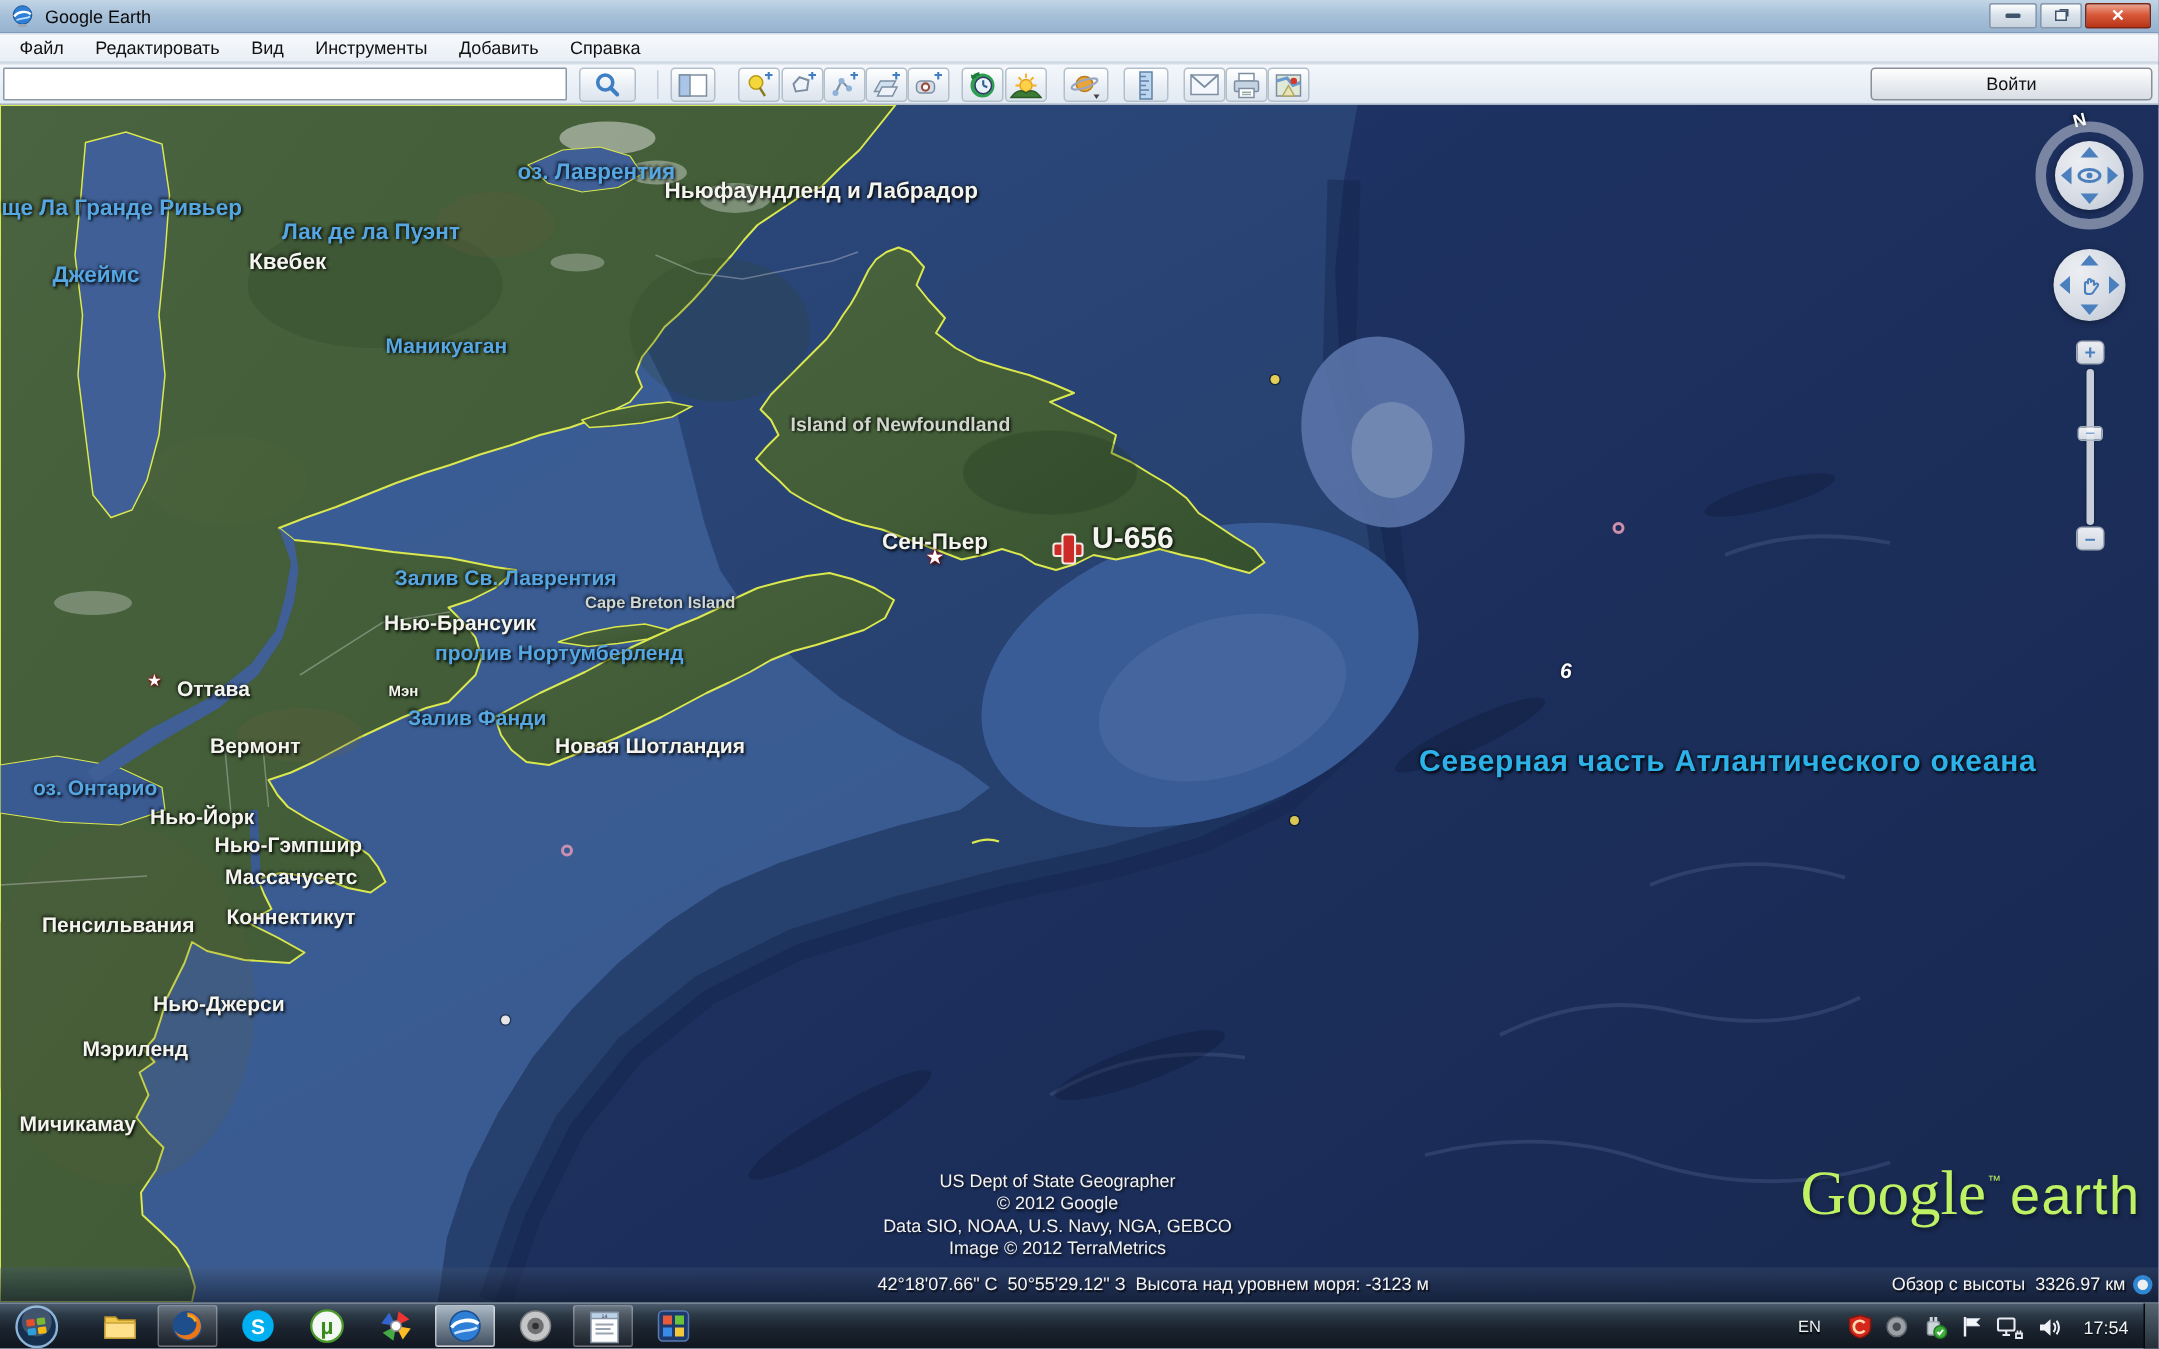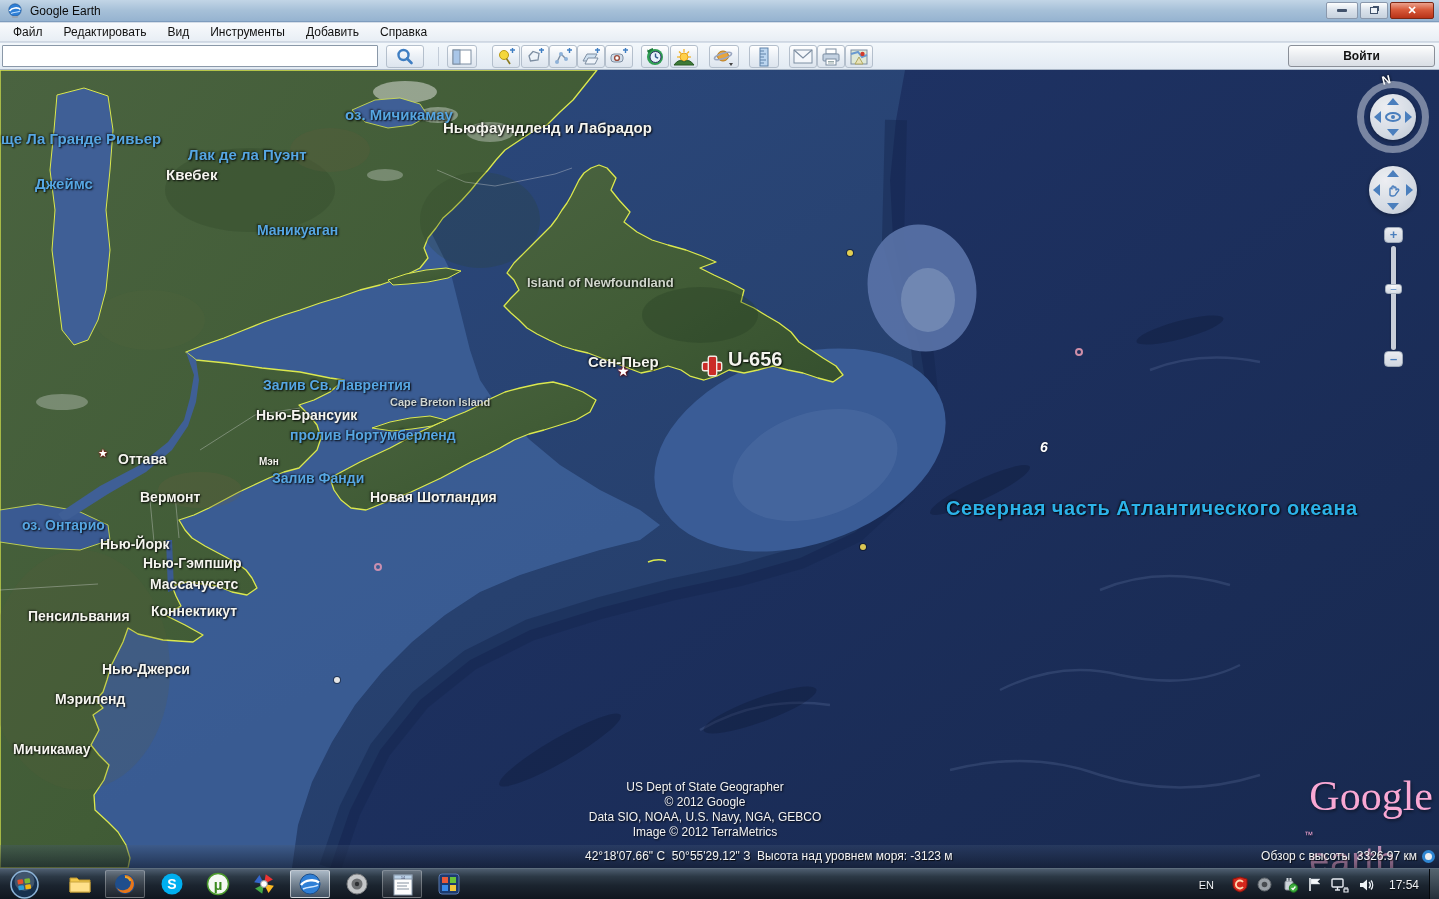--- a/index.html
+++ b/index.html
@@ -28,42 +28,42 @@
   .menu-item { padding:1px 8px; margin-left:5px; }
 
   
   .toolbar { position:absolute; left:0; top:43px; width:100%; height:27px;
     background:linear-gradient(#f3f7fb,#e2eaf3); border-bottom:1px solid #a9b6c6; }
   .search-input { position:absolute; left:2px; top:2px; width:376px; height:22px;
     border:1px solid #8a98a8; border-radius:1px; background:#fff; font-size:12px; padding:0 5px; }
   .tbtn { position:absolute; top:2px; height:23px; width:28px; border:1px solid #b4bfcc; border-radius:3px;
     background:linear-gradient(#ffffff,#e7edf4 60%,#dde5ee); display:flex; align-items:center; justify-content:center; cursor:default; }
   .tsep { position:absolute; top:4px; width:1px; height:19px; background:#c3ccd8; }
-  .signin { position:absolute; right:4px; top:2px; width:147px; height:22px; border:1px solid #8a8f98; border-radius:3px;
-    background:linear-gradient(#fefefe,#e8ebef 55%,#d9dee5); font-size:12px; font-weight:bold; color:#111;
+  .signin { position:absolute; right:4px; top:2px; width:188px; height:22px; border:1px solid #8a8f98; border-radius:3px;
+    background:linear-gradient(#fefefe,#e8ebef 55%,#d9dee5); font-size:12px; font-weight:normal; color:#111;
     display:flex; align-items:center; justify-content:center; }
 
   
   #map { position:absolute; left:0; top:70px; width:1439px; height:798px; overflow:hidden; background:#22396b;
     box-shadow:inset 0 2px 0 rgba(12,28,66,.65); }
   #map svg.terrain { position:absolute; left:0; top:0; }
   .mlbl { position:absolute; white-space:nowrap; font-weight:bold;
     text-shadow:1px 1px 2px rgba(0,0,0,.95), -1px -1px 2px rgba(0,0,0,.55); }
   .mlbl.p { color:#f4f4ee; }
   .mlbl.w { color:#56a6e2; }
   .mlbl.r { color:#d8ddd4; font-weight:bold; opacity:.95; }
   .mlbl.o { color:#2cb2e8; letter-spacing:.5px;text-align:right; }
   .mk { position:absolute; }
   .mk .bar { position:absolute; background:#cb2c28; box-shadow:0 0 0 1.4px #f3e8e2; border-radius:1px; }
   .star { color:#fff; text-shadow:0 0 2px #a01010,0 0 2px #a01010,1px 1px 2px rgba(0,0,0,.8); }
   .storm { color:#fff; font-style:italic; font-weight:bold; font-size:14px; text-shadow:0 0 2px rgba(0,0,0,.8); }
 
   .attribution { position:absolute; left:555px; top:710px; width:300px; text-align:center;
     color:#f2f2f2; font-size:12px; line-height:15px; text-shadow:1px 1px 2px rgba(0,0,0,.9); }
-  .ge-logo { position:absolute; right:12px; top:702px; color:#f9a8d4; text-shadow:1px 2px 3px rgba(0,0,0,.45); display:flex; align-items:baseline;flex-direction:column; }
+  .ge-logo { position:absolute; right:12px; top:702px; color:#bef264; text-shadow:1px 2px 3px rgba(0,0,0,.45); display:flex; align-items:baseline; }
   .ge-logo .g { font-family:"Liberation Serif",serif; font-size:42px; }
   .ge-logo .tm { font-size:9px; margin-left:1px; align-self:flex-start; margin-top:10px; }
   .ge-logo .e { font-size:36px; margin-left:6px; font-weight:normal; letter-spacing:1px; }
 
   
   .navN { position:absolute; left:1382px; top:3px; color:#fff; font-weight:bold; font-size:12px;
     text-shadow:0 0 3px #000; transform:rotate(-14deg); }
   .lookring { position:absolute; left:1357px; top:11px; width:72px; height:72px; border-radius:50%;
     border:7px solid rgba(235,240,246,.45); }
   .navdisc { position:absolute; border-radius:50%;
@@ -354,21 +354,21 @@
 
       <g stroke="rgba(225,225,225,.35)" stroke-width="1" fill="none">
         <path d="M437,100 L465,112 L495,116 L525,110 L555,104 L572,98"></path>
         <path d="M200,380 L255,345 L300,338"></path>
         <path d="M150,430 L154,472 M175,425 L179,468"></path>
         <path d="M0,520 L98,514"></path>
       </g>
     </svg>
 
     <div id="map-labels">
-        <div class="mlbl w" style="left: 345px; top: 36px; font-size: 15px;">оз. Мичикамау</div>
+        <div class="mlbl w" style="left: 345px; top: 36px; font-size: 15px;">оз. Лаврентия</div>
         <div class="mlbl p" style="left: 443px; top: 49px; font-size: 15px;">Ньюфаундленд и Лабрадор</div>
         <div class="mlbl w" style="left: 1px; top: 60px; font-size: 15px;">ще Ла Гранде Ривьер</div>
         <div class="mlbl w" style="left: 188px; top: 76px; font-size: 15px;">Лак де ла Пуэнт</div>
         <div class="mlbl p" style="left: 166px; top: 96px; font-size: 15px;">Квебек</div>
         <div class="mlbl w" style="left: 35px; top: 105px; font-size: 15px;">Джеймс</div>
         <div class="mlbl w" style="left: 257px; top: 152px; font-size: 14px;">Маникуаган</div>
         <div class="mlbl r" style="left: 527px; top: 205px; font-size: 13px;">Island of Newfoundland</div>
         <div class="mlbl p" style="left: 588px; top: 283px; font-size: 15px;">Сен-Пьер</div>
         <div class="mlbl p" style="left: 728px; top: 278px; font-size: 20px; text-align: center;">U-656</div>
         <div class="mlbl w" style="left: 263px; top: 307px; font-size: 14px;">Залив Св. Лаврентия</div>

